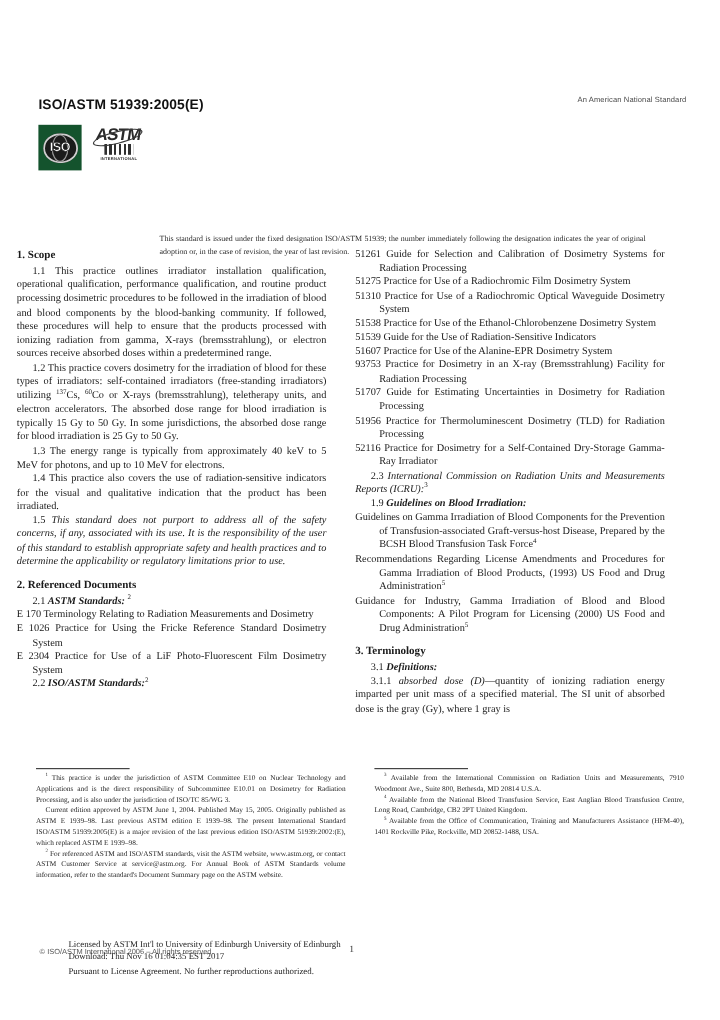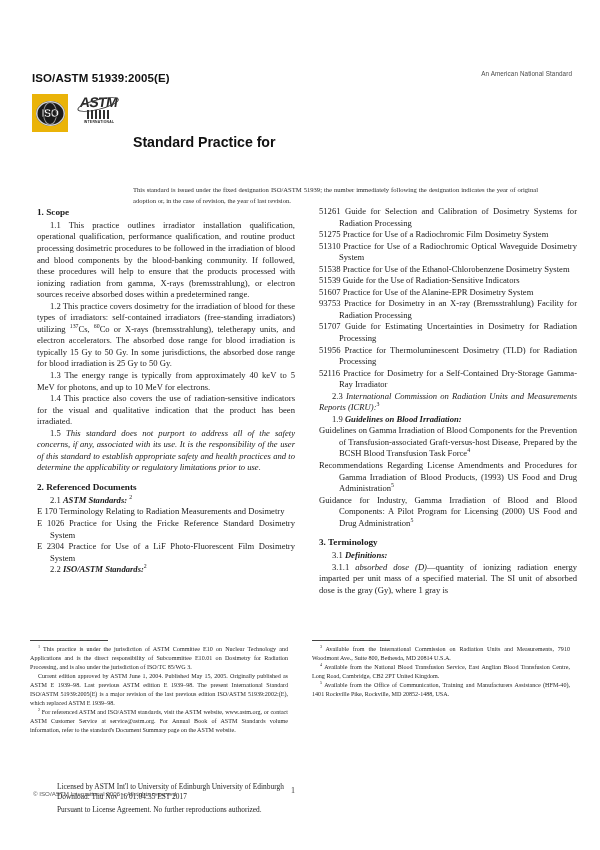--- a/index.html
+++ b/index.html
@@ -18,21 +18,21 @@
 
   .page {
     position: absolute;
     inset: 0;
     padding: 0;
   }
 
   
   .header {
     position: absolute;
-    top: 68px;
+    top: 78px;
     left: 32px;
     right: 28px;
   }
   .doc-designation {
     font-family: "Liberation Sans", sans-serif;
     font-weight: bold;
     font-size: 11.5px;
     letter-spacing: 0.1px;
     color: #111;
     display: inline-block;
@@ -52,21 +52,21 @@
     top: 26px;
     left: 0;
     height: 42px;
   }
   .iso-logo {
     position: absolute;
     left: 0;
     top: 0;
     width: 36px;
     height: 38px;
-    background: #eab308;
+    background: #14532d;
     display: flex;
     align-items: center;
     justify-content: center;
   }
   .iso-logo .globe {
     width: 29px;
     height: 25px;
     border-radius: 50%;
     background: #1b1b1b;
     position: relative;
@@ -171,21 +171,21 @@
     font-size: 6.6px;
     line-height: 1.65;
     color: #2b2b2b;
     text-align: justify;
   }
 
   
   .columns {
     position: absolute;
     top: 206px;
-    left: 37px;
+    left: 14px;
     width: 540px;
     height: 500px;
   }
   .col {
     position: absolute;
     top: 0;
     width: 258px;
   }
   .col-left  { left: 0; }
   .col-right { left: 282px; }
@@ -319,21 +319,20 @@
         </div>
       </div>
       <div class="astm-logo">
         <span class="mark">ASTM</span>
         <span class="bars"></span>
         <span class="sub">INTERNATIONAL</span>
       </div>
     </div>
 
     <div class="title-block">
-      <div class="title-line">Standard Practice for</div>
     </div>
 
     <div class="standard-note">This standard is issued under the fixed designation ISO/ASTM 51939; the number immediately following the designation indicates the year of original adoption or, in the case of revision, the year of last revision.</div>
   </div>
 
   <div class="columns">
 
     <div class="col col-left">
 
       <div class="sec-head">1. Scope</div>

